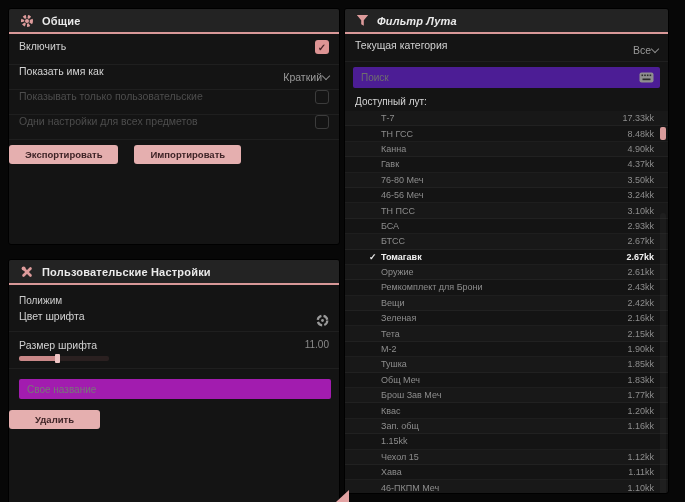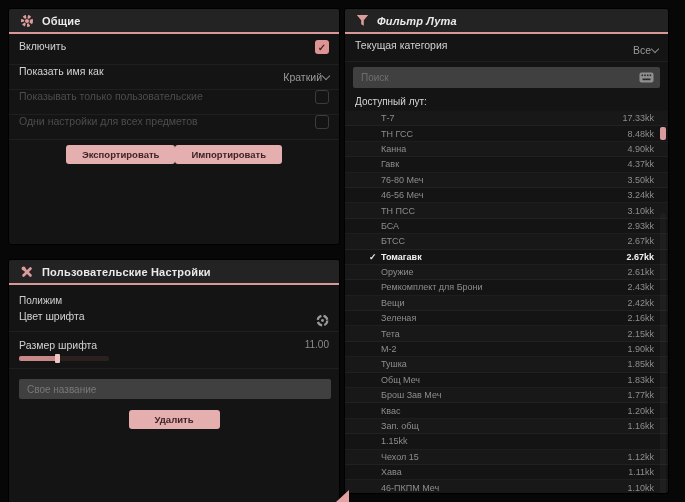--- a/index.html
+++ b/index.html
@@ -50,53 +50,53 @@
   .checkbox.off { background:transparent; border:1px solid #3c3c3c; }
 
   .dropdown { display:flex; align-items:center; gap:1px; cursor:pointer; }
   .dropdown-value { color:#9a9a9a; font-size:10.5px; }
   .chevron {
     width:6px; height:6px; margin-top:-3px;
     border-right:1.6px solid #8a8a8a; border-bottom:1.6px solid #8a8a8a;
     transform:rotate(45deg);
   }
 
-  .btn-row { display:flex; justify-content:center; gap:0; margin-top:5px; }
+  .btn-row { display:flex; gap:16px; margin-top:5px; }
   .btn {
     background:#e5afaf; color:#3f2427;
     font-size:9.5px; font-weight:bold;
     font-family:"Liberation Sans", sans-serif;
     border:none; border-radius:3px;
     padding:4px 16px; cursor:pointer;
   }
   .btn.wide { padding:4px 26px; }
 
   
   .item-name { color:#cccccc; font-size:10px; padding:10px 10px 4px 10px; }
   .slider-block { padding:5px 10px 7px 10px; border-bottom:1px solid rgba(255,255,255,0.05); }
   .slider-head { display:flex; justify-content:space-between; align-items:center; height:15px; }
   .slider-track { position:relative; margin-top:4px; width:90px; height:5px; background:#2a2020; border-radius:2px; }
   .slider-fill  { position:absolute; left:0; top:0; height:5px; width:38px; background:#c98888; border-radius:2px; }
   .slider-handle{ position:absolute; left:36px; top:-2px; width:5px; height:9px; background:#efc4c4; border-radius:1px; cursor:pointer; }
 
   .text-input {
     display:block; width:312px; margin:10px 10px 11px 10px;
-    background:#404040; border:none; border-radius:2px;
+    background:#a21caf; border:none; border-radius:2px;
     height:20px; padding:0 8px;
     color:#cfcfcf; font-size:10px; font-family:"Liberation Sans", sans-serif;
   }
   .text-input::placeholder { color:#787878; }
 
   
   .search-input {
     flex:1; background:transparent; border:none;
     color:#cfcfcf; font-size:10px; font-family:"Liberation Sans", sans-serif;
   }
   .search-input::placeholder { color:#6e6e6e; }
-  .search-row { background:#404040; margin:5px 8px 0 8px; border-radius:2px;
+  .search-row { background:#4c1d95; margin:5px 8px 0 8px; border-radius:2px;
     height:21px; display:flex; align-items:center; padding:0 6px 0 8px; gap:6px; }
   .list-caption { color:#d6d6d6; font-size:10px; padding:8px 10px 4px 10px; }
 
   .loot-list { position:relative; }
   .loot-row {
     display:flex; align-items:center;
     height:15.4px; padding:0 14px 0 24px;
     border-bottom:1px solid rgba(255,255,255,0.045);
     cursor:pointer;
   }

